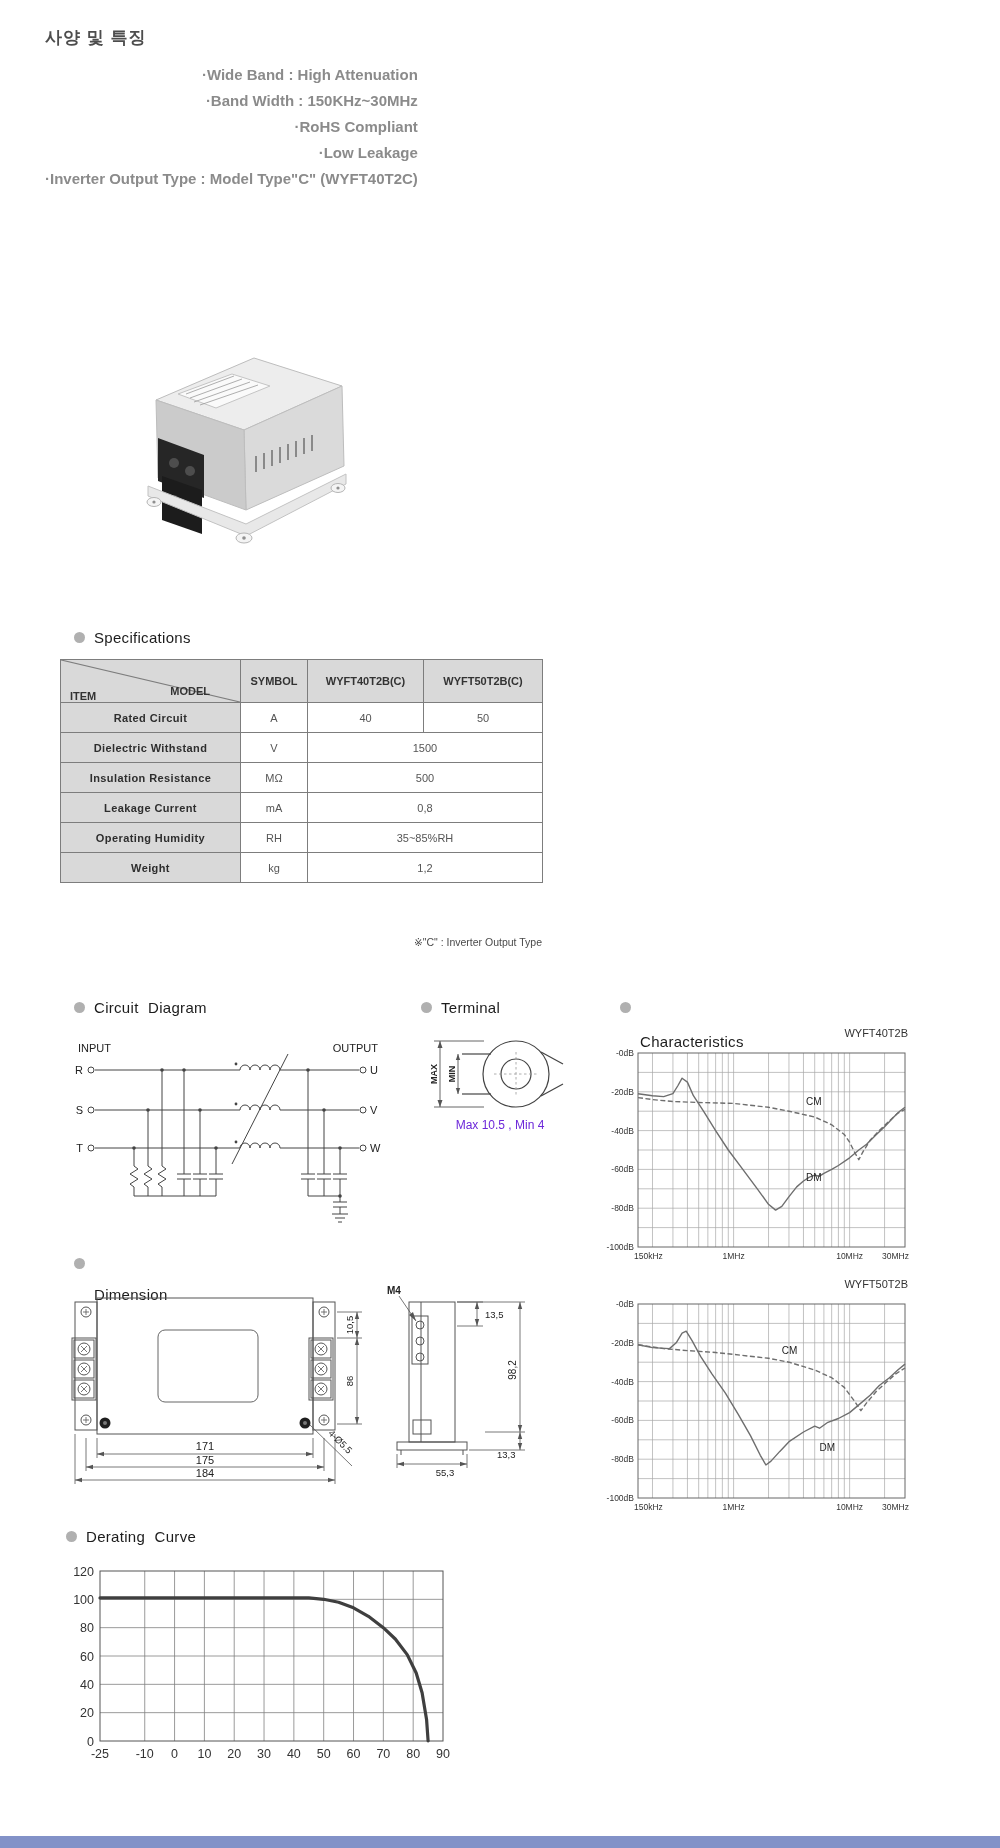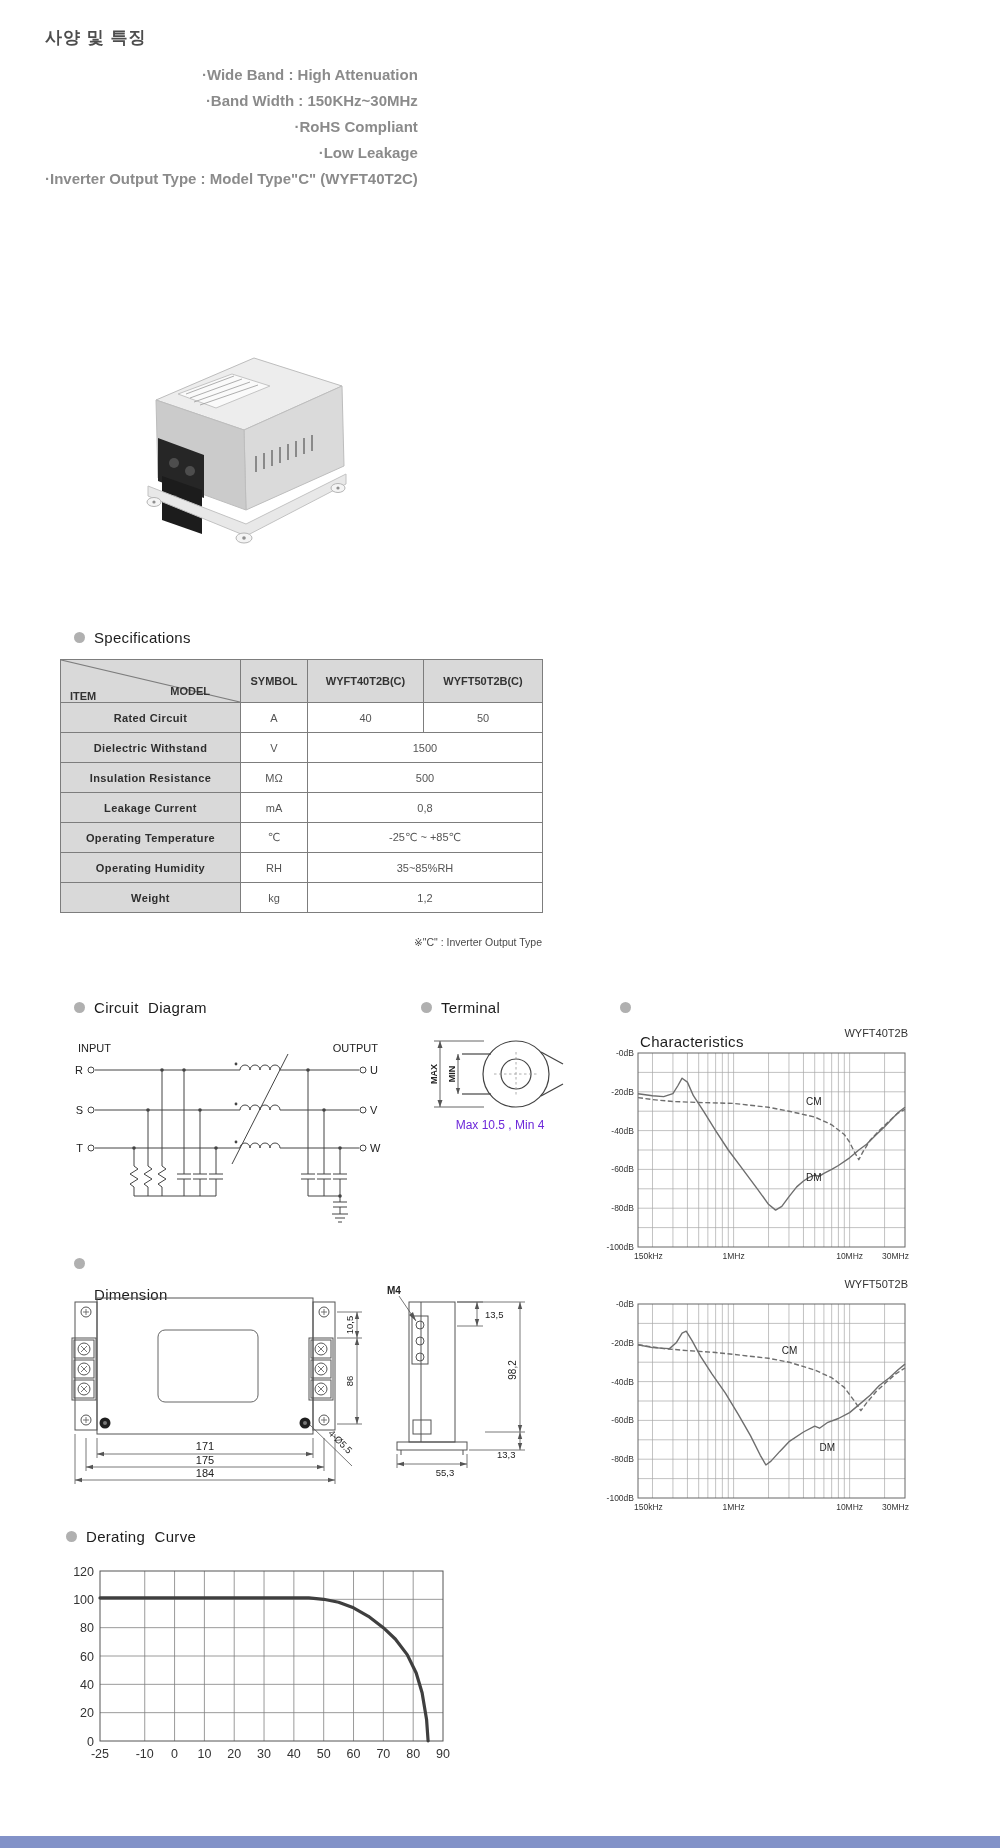--- a/index.html
+++ b/index.html
@@ -125,25 +125,20 @@
         </tr>
         <tr>
           <td class="item">Insulation Resistance</td>
           <td class="val">MΩ</td>
           <td class="val" colspan="2">500</td>
         </tr>
         <tr>
           <td class="item">Leakage Current</td>
           <td class="val">mA</td>
           <td class="val" colspan="2">0,8</td>
-        </tr>
-        <tr>
-          <td class="item">Operating Temperature</td>
-          <td class="val">℃</td>
-          <td class="val" colspan="2">-25℃ ~ +85℃</td>
         </tr>
         <tr>
           <td class="item">Operating Humidity</td>
           <td class="val">RH</td>
           <td class="val" colspan="2">35~85%RH</td>
         </tr>
         <tr>
           <td class="item">Weight</td>
           <td class="val">kg</td>
           <td class="val" colspan="2">1,2</td>

